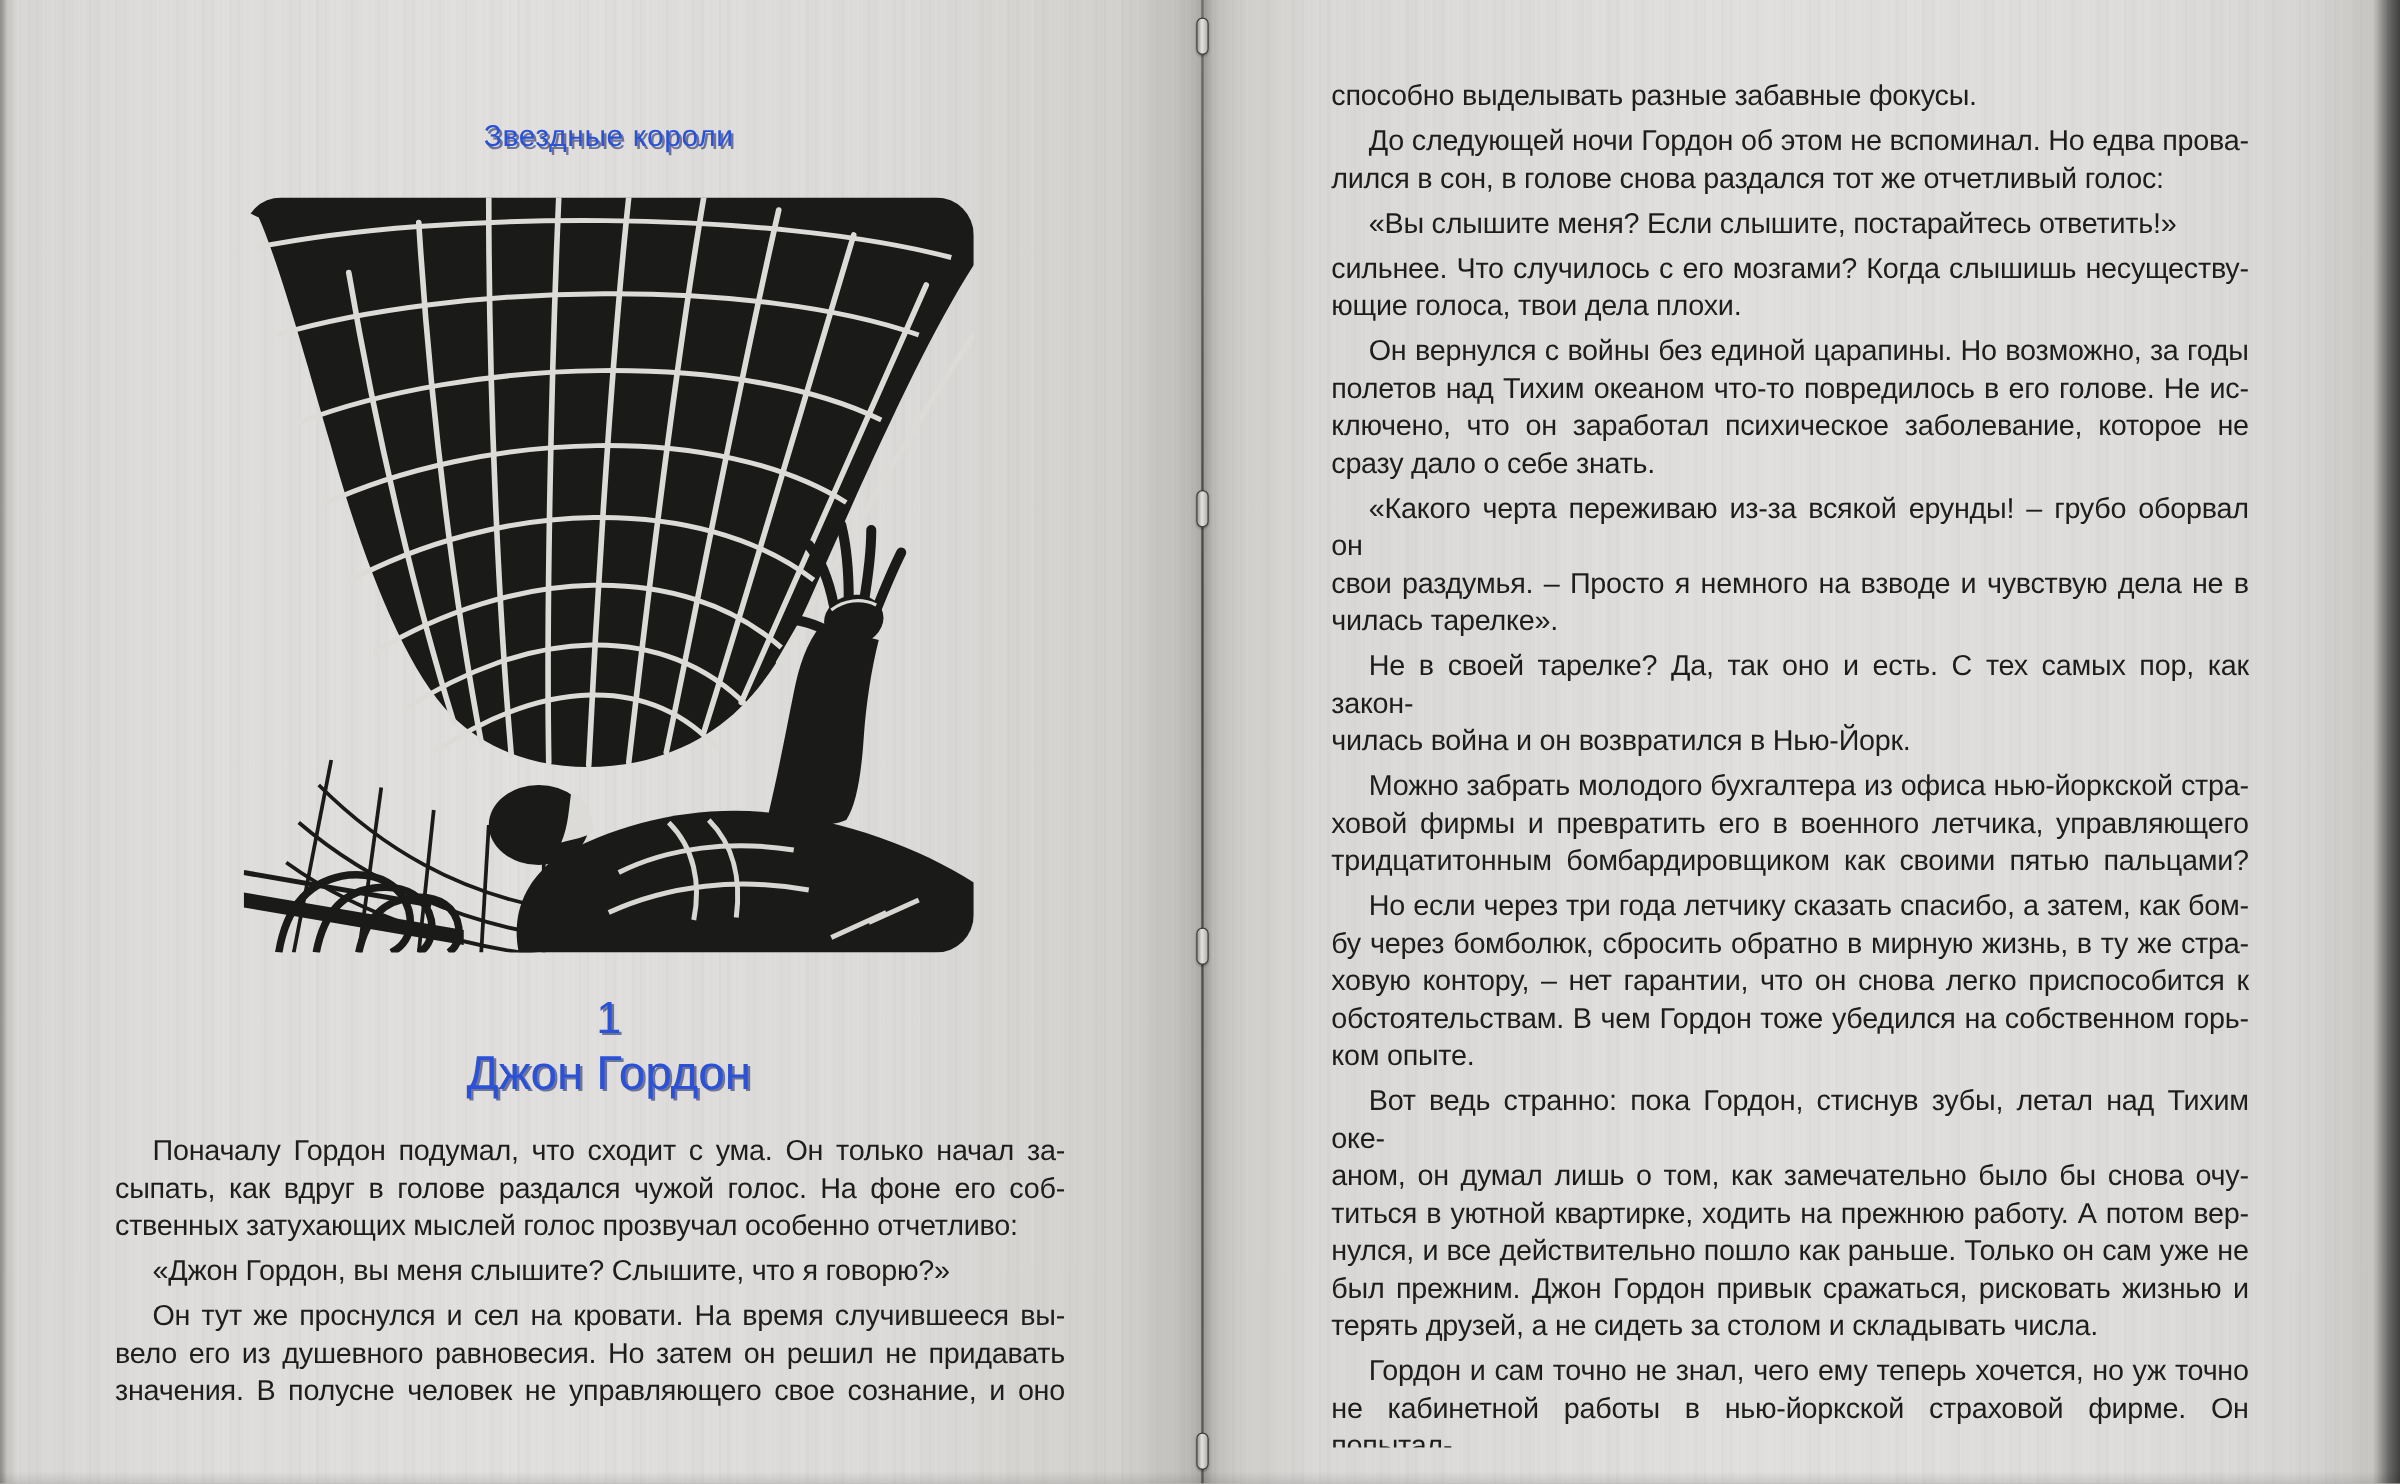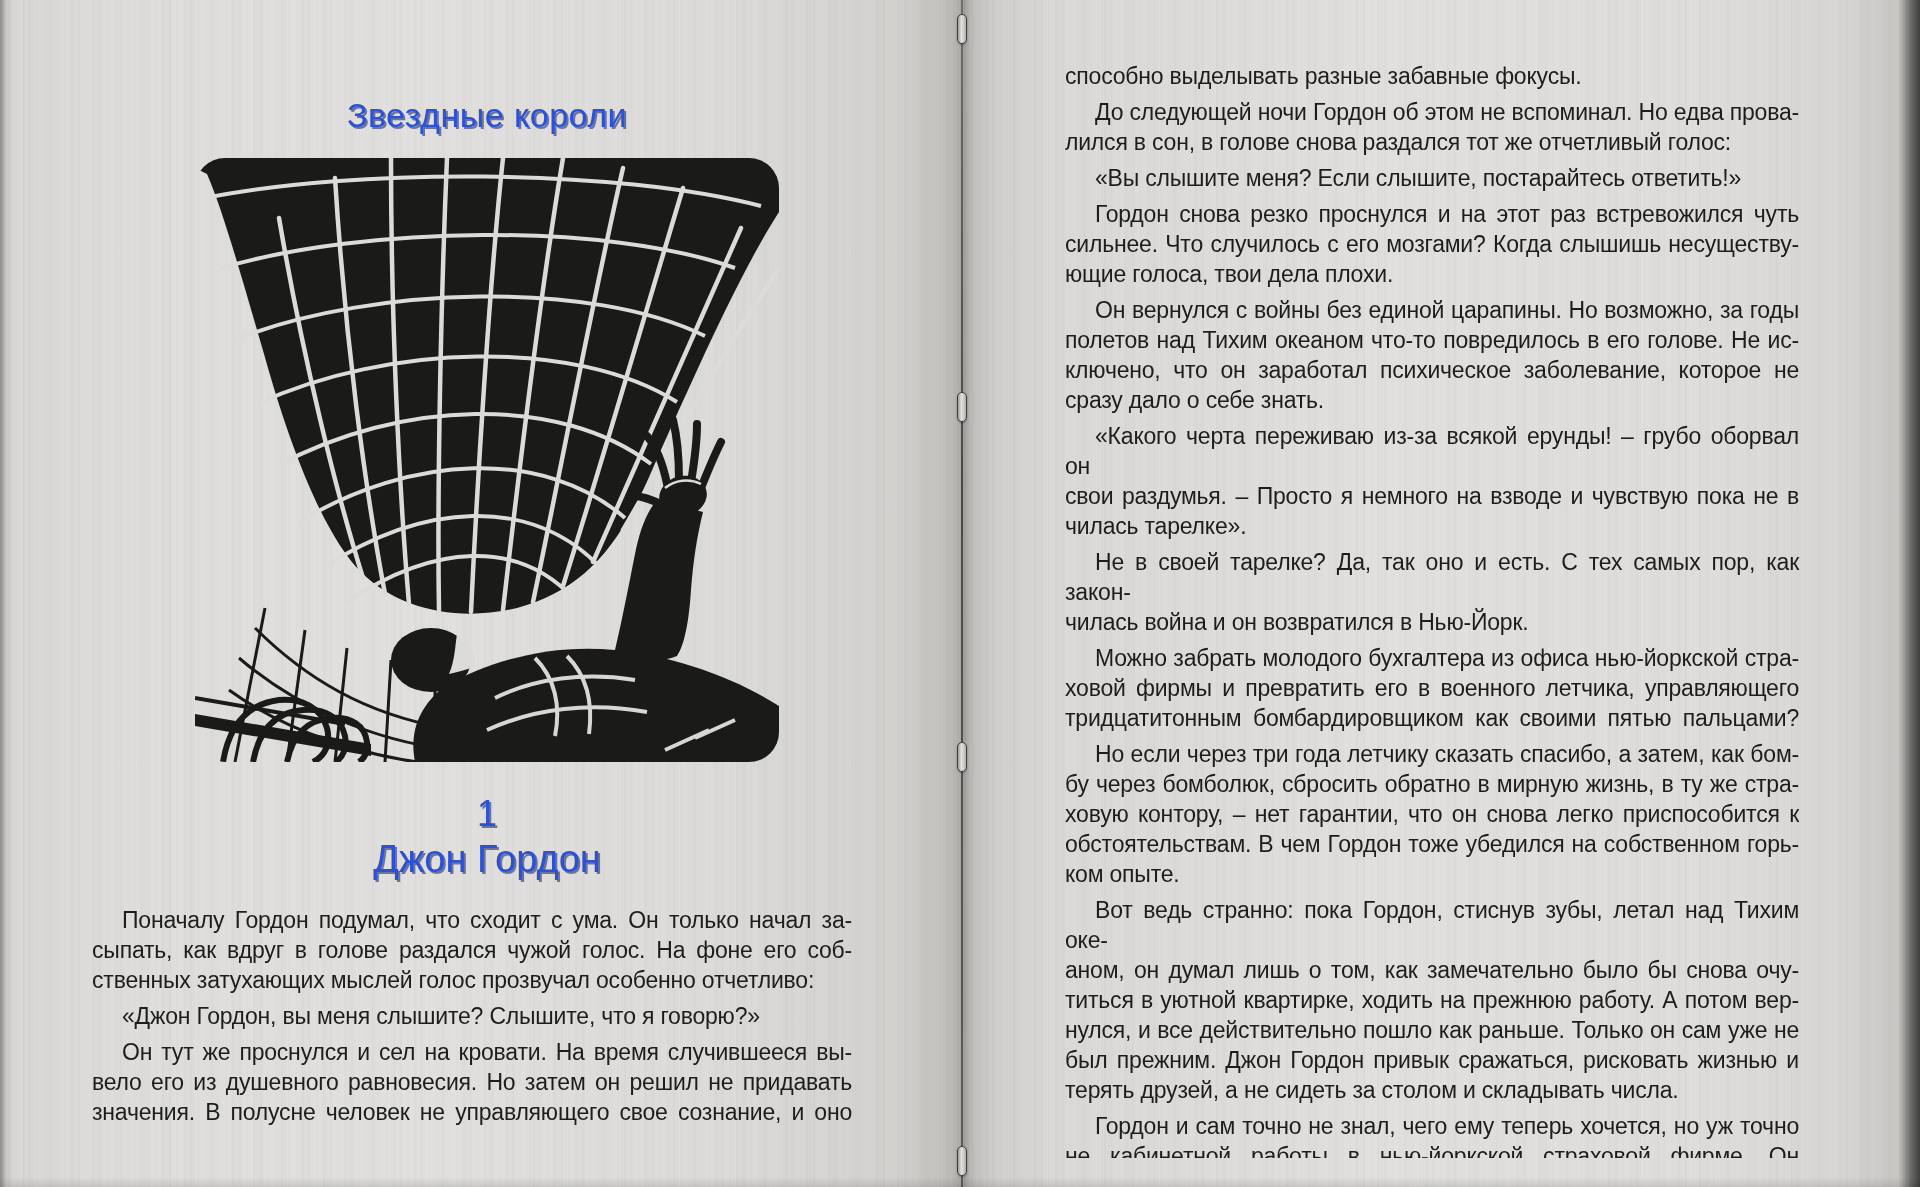--- a/index.html
+++ b/index.html
@@ -42,21 +42,21 @@
     background:linear-gradient(180deg,#6e6e6c,#4a4a48 40%,#5c5c5a);
   }
   .staple{
     position:absolute;left:957px;width:10px;height:30px;border-radius:5px;
     background:linear-gradient(90deg,#9c9b98,#e4e3e0 45%,#b0afac);
     border:1px solid #3f3f3d;box-sizing:border-box;
     box-shadow:0 1px 2px rgba(0,0,0,.35);
   }
   .book-title{
     position:absolute;top:96px;left:92px;width:790px;text-align:center;
-    font-size:34px;letter-spacing:.5px;color:var(--heading);
+    font-size:24px;letter-spacing:.5px;color:var(--heading);
     text-shadow:2px 2px 0 rgba(18,30,92,.55);
   }
   .chapter-number{
     position:absolute;top:793px;left:92px;width:790px;text-align:center;
     font-size:36px;color:var(--heading);
     text-shadow:2px 2px 0 rgba(18,30,92,.55);
   }
   .chapter-title{
     position:absolute;top:838px;left:92px;width:790px;text-align:center;
     font-size:38px;color:var(--heading);
@@ -198,33 +198,32 @@
         <div class="tline endline">способно выделывать разные забавные фокусы.</div>
       </div>
       <div class="para">
         <div class="tline indent">До следующей ночи Гордон об этом не вспоминал. Но едва прова-</div>
         <div class="tline endline">лился в сон, в голове снова раздался тот же отчетливый голос:</div>
       </div>
       <div class="para">
         <div class="tline endline indent">«Вы слышите меня? Если слышите, постарайтесь ответить!»</div>
       </div>
       <div class="para">
-        <div class="tline indent">Гордон снова резко проснулся и на этот раз встревожился чуть</div>
         <div class="tline">сильнее. Что случилось с его мозгами? Когда слышишь несуществу-</div>
         <div class="tline endline">ющие голоса, твои дела плохи.</div>
       </div>
       <div class="para">
         <div class="tline indent">Он вернулся с войны без единой царапины. Но возможно, за годы</div>
         <div class="tline">полетов над Тихим океаном что-то повредилось в его голове. Не ис-</div>
         <div class="tline">ключено, что он заработал психическое заболевание, которое не</div>
         <div class="tline endline">сразу дало о себе знать.</div>
       </div>
       <div class="para">
         <div class="tline indent">«Какого черта переживаю из-за всякой ерунды! – грубо оборвал он</div>
-        <div class="tline">свои раздумья. – Просто я немного на взводе и чувствую пока не в</div>
+        <div class="tline">свои раздумья. – Просто я немного на взводе и чувствую дела не в</div>
         <div class="tline endline">чилась тарелке».</div>
       </div>
       <div class="para">
         <div class="tline indent">Не в своей тарелке? Да, так оно и есть. С тех самых пор, как закон-</div>
         <div class="tline endline">чилась война и он возвратился в Нью-Йорк.</div>
       </div>
       <div class="para">
         <div class="tline indent">Можно забрать молодого бухгалтера из офиса нью-йоркской стра-</div>
         <div class="tline">ховой фирмы и превратить его в военного летчика, управляющего</div>
         <div class="tline">тридцатитонным бомбардировщиком как своими пятью пальцами?</div>

